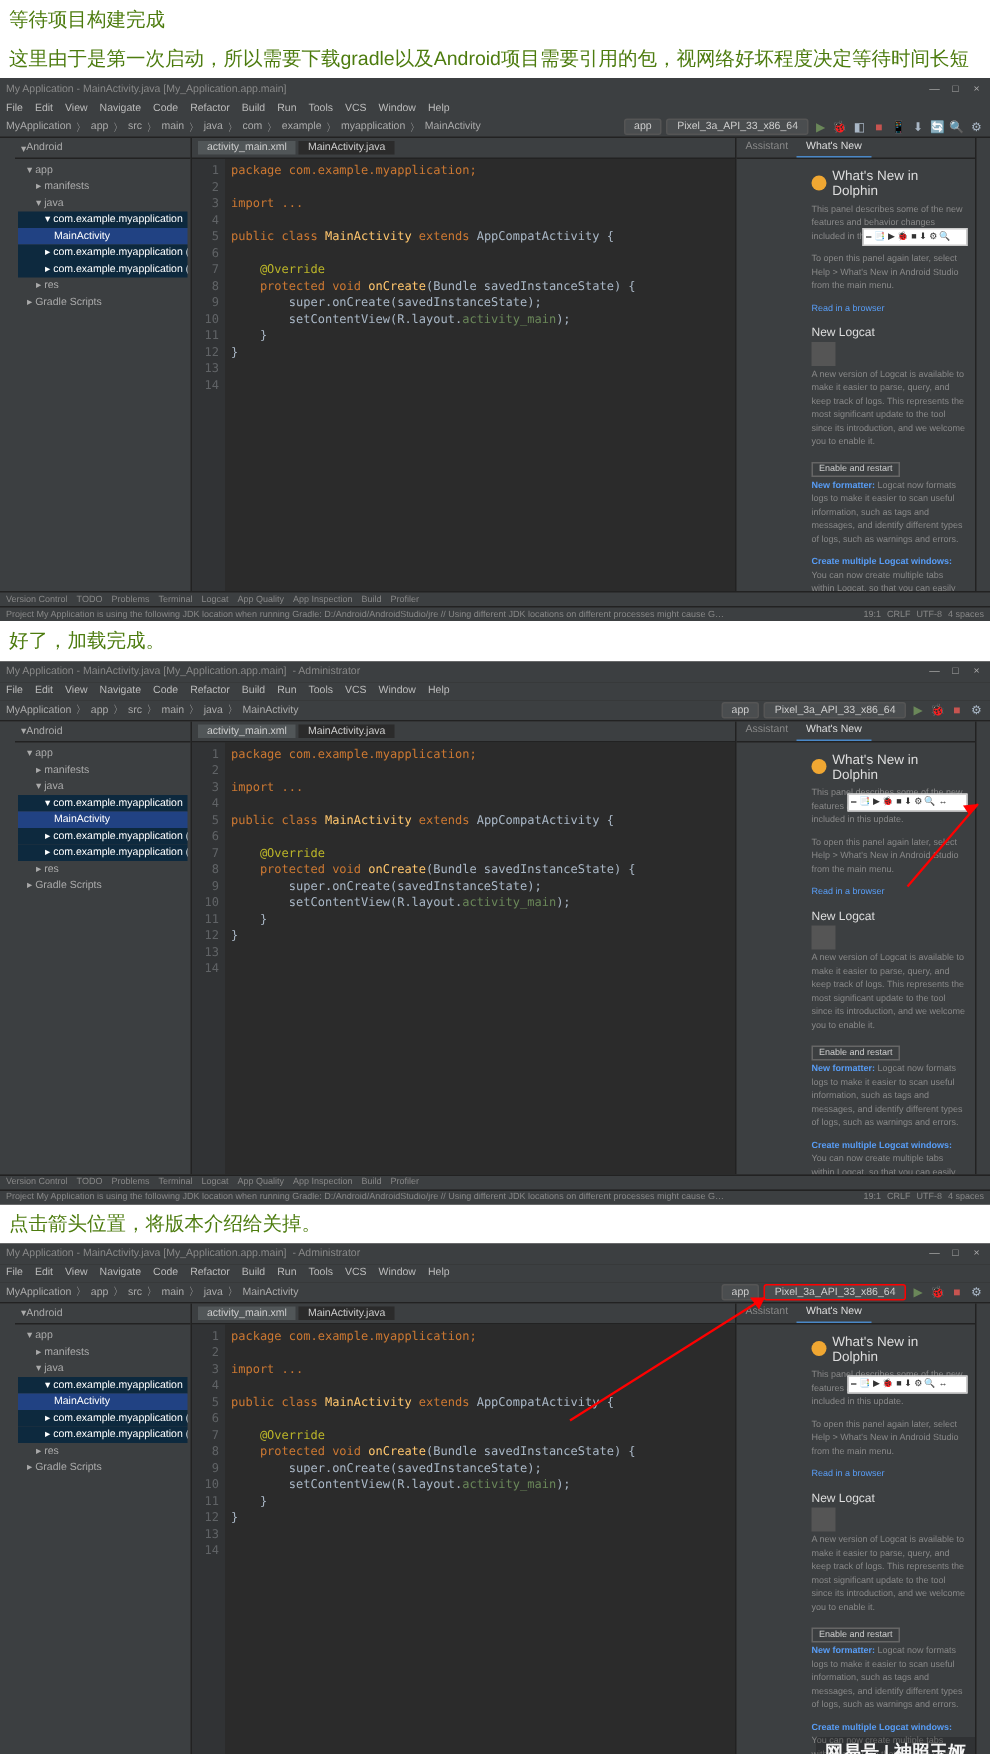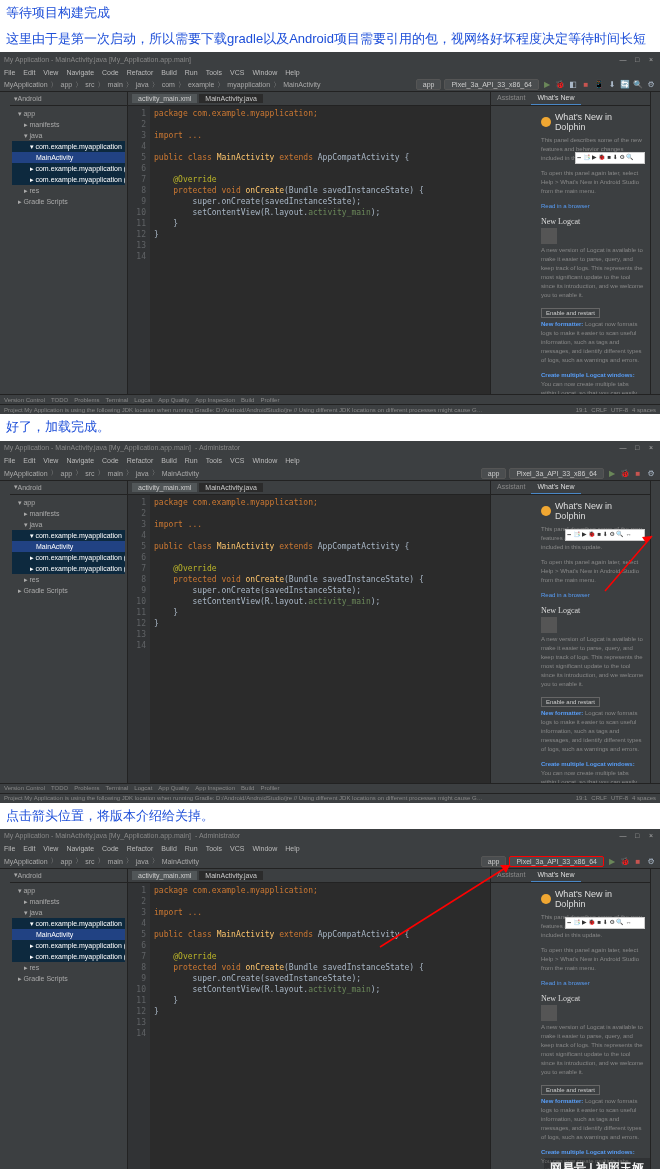--- a/index.html
+++ b/index.html
@@ -1,17 +1,17 @@
 <!DOCTYPE html>
 <html><head>
 <meta charset="utf-8">
 <style>
 * { margin: 0; padding: 0; box-sizing: border-box; }
 body { background: #fff; font-family: Arial, sans-serif; font-size: 11px; width: 660px; }
-.caption { background: #fff; color: #1d4ed8; padding: 4px 6px; font-size: 13px; line-height: 1.4; }
+.caption { background: #fff; color: #4d7c0f; padding: 4px 6px; font-size: 13px; line-height: 1.4; }
 .ide { background: #2b2b2b; color: #a9b7c6; display: flex; flex-direction: column; height: 362px; position: relative; font-size: 8px; }
 .titlebar { background: #3c3f41; height: 14px; display: flex; align-items: center; padding: 0 4px; color: #888; font-size: 7px; }
 .titlebar .wincontrols { margin-left: auto; display: flex; gap: 4px; }
 .titlebar .wincontrols span { width: 10px; height: 10px; display: flex; align-items: center; justify-content: center; color: #aaa; }
 .menubar { background: #3c3f41; height: 12px; display: flex; align-items: center; padding: 0 4px; gap: 8px; font-size: 7px; color: #bbb; }
 .toolbar { background: #3c3f41; height: 14px; display: flex; align-items: center; padding: 0 4px; gap: 4px; border-bottom: 1px solid #222; }
 .toolbar .left { display: flex; gap: 3px; font-size: 7px; color: #aaa; align-items: center; }
 .toolbar .right { margin-left: auto; display: flex; gap: 3px; align-items: center; }
 .runconfig { background: #4a4d4f; border: 1px solid #555; padding: 1px 6px; font-size: 7px; color: #ccc; border-radius: 2px; }
 .icn { width: 10px; height: 10px; display: flex; align-items: center; justify-content: center; font-size: 8px; }
@@ -35,21 +35,21 @@
 .kw { color: #cc7832; } .str { color: #6a8759; } .ann { color: #bbb529; } .typ { color: #ffc66d; }
 .whatsnew { width: 160px; background: #3c3f41; border-left: 1px solid #222; display: flex; flex-direction: column; }
 .wnhead { height: 14px; display: flex; font-size: 7px; border-bottom: 1px solid #222; }
 .wntab { padding: 2px 6px; color: #888; }
 .wntab.active { color: #ddd; border-bottom: 1px solid #4a88c7; }
 .wnbody { padding: 6px; font-size: 7px; color: #aaa; overflow: hidden; flex: 1; margin-left: 44px; }
 .wntitle { display: flex; align-items: center; gap: 4px; color: #ddd; font-size: 9px; margin-bottom: 4px; }
 .wnbulb { width: 10px; height: 10px; background: #f0a732; border-radius: 50%; }
 .wntext { font-size: 6px; line-height: 9px; color: #888; margin-bottom: 6px; }
 .wnlink { color: #589df6; }
-.wnsubhead { color: #ddd; font-size: 8px; margin: 4px 0 2px; font-family: Liberation Serif, serif; }
+.wnsubhead { color: #ddd; font-size: 8px; margin: 4px 0 2px; }
 .wnqr { width: 16px; height: 16px; background: #555; margin: 2px 0; }
 .wnbtn { display: inline-block; border: 1px solid #666; padding: 1px 4px; font-size: 6px; color: #ccc; margin: 2px 0; }
 .callout { position: absolute; background: #fff; border: 1px solid #ccc; padding: 1px; height: 12px; display: flex; align-items: center; }
 .bottombar { height: 10px; background: #3c3f41; border-top: 1px solid #222; display: flex; align-items: center; padding: 0 4px; gap: 6px; font-size: 6px; color: #888; }
 .statusbar { height: 10px; background: #3c3f41; border-top: 1px solid #222; display: flex; align-items: center; padding: 0 4px; font-size: 6px; color: #888; }
 .statusbar .sright { margin-left: auto; display: flex; gap: 4px; }
 .rightgutter { width: 10px; background: #3c3f41; border-left: 1px solid #222; }
 .arrow { position: absolute; pointer-events: none; }
 .arrow line { stroke: #ff0000; stroke-width: 1.5; }
 .arrow polygon { fill: #ff0000; }

